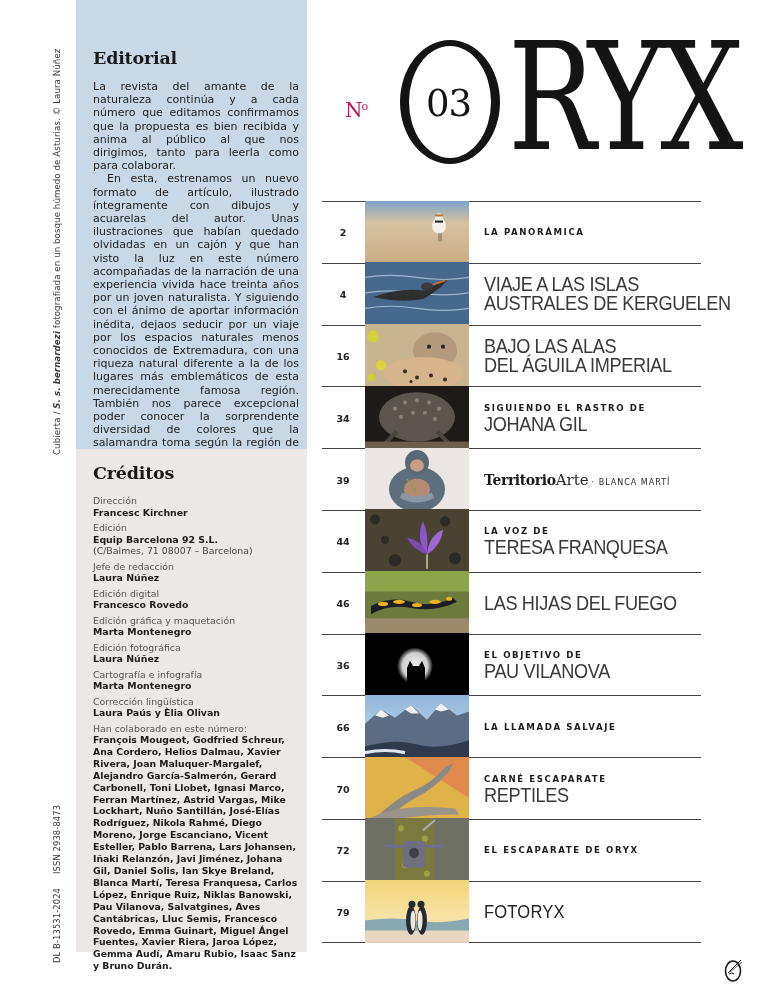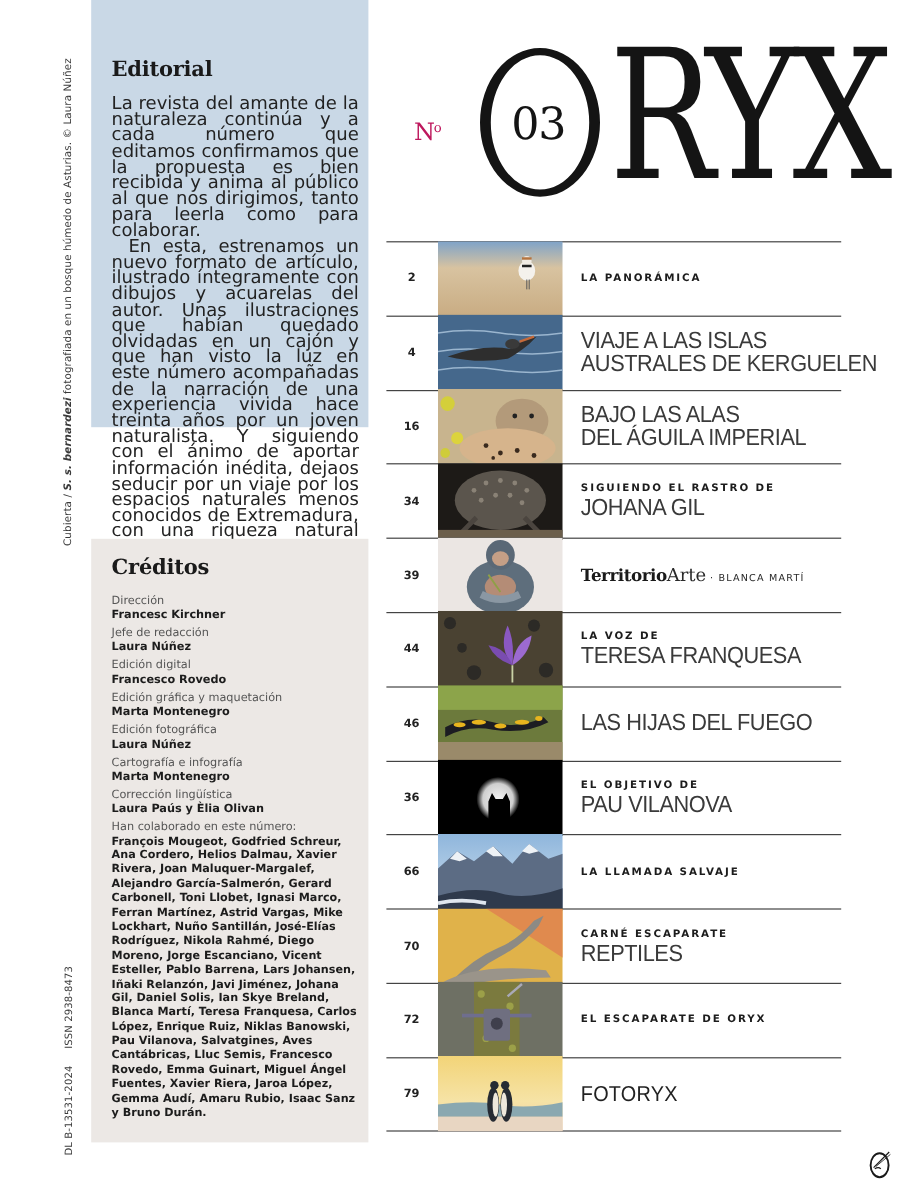--- a/index.html
+++ b/index.html
@@ -10,24 +10,24 @@
   .vcap { position:absolute; left:58px; transform-origin:left top; transform:rotate(-90deg);
           font-family:"DejaVu Sans", sans-serif; font-size:8.6px; color:#3a3a3a; white-space:nowrap; letter-spacing:0.1px; }
   .vcap b { font-weight:bold; }
   .vcap i { font-style:italic; }
   #cover-caption { top:455px; left:52px; }
   #legal { top:963px; left:52px; font-size:8.4px; }
   #legal span + span { margin-left:14px; }
 
   
   .col { position:absolute; left:76px; width:231px; box-sizing:border-box; }
-  #editorial { top:0; height:356px; background:#c9d8e6; padding:48px 8px 0 17px; }
+  #editorial { top:0; height:449px; background:#c9d8e6; padding:48px 8px 0 17px; }
   #credits { top:449px; height:503px; background:#ece8e5; padding:14px 8px 0 17px; }
   .col h2 { font-family:"DejaVu Serif", serif; font-weight:bold; font-size:17.5px; margin:0 0 12px 0; color:#1a1a1a; letter-spacing:-0.2px; }
-  #editorial p { margin:0; font-family:"DejaVu Sans", sans-serif; font-size:15px; line-height:13.2px; text-align:justify; color:#222; }
+  #editorial p { margin:0; font-family:"DejaVu Sans", sans-serif; font-size:11px; line-height:13.2px; text-align:justify; color:#222; }
   #editorial p + p { text-indent:14px; }
 
   .cr { font-family:"DejaVu Sans", sans-serif; font-size:9.4px; line-height:11.5px; margin-bottom:4px; }
   .cr .role { color:#555; }
   .cr .name { color:#1c1c1c; font-weight:bold; }
   .cr .addr { color:#444; }
   #contributors .name { font-size:9.3px; line-height:11.9px; }
 
   
   #masthead { position:absolute; left:340px; top:44px; width:420px; height:130px; }
@@ -74,20 +74,25 @@
   <p>La revista del amante de la naturaleza continúa y a cada número que editamos confirmamos que la propuesta es bien recibida y anima al público al que nos dirigimos, tanto para leerla como para colaborar.</p>
   <p>En esta, estrenamos un nuevo formato de artículo, ilustrado íntegramente con dibujos y acuarelas del autor. Unas ilustraciones que habían quedado olvidadas en un cajón y que han visto la luz en este número acompañadas de la narración de una experiencia vivida hace treinta años por un joven naturalista. Y siguiendo con el ánimo de aportar información inédita, dejaos seducir por un viaje por los espacios naturales menos conocidos de Extremadura, con una riqueza natural diferente a la de los lugares más emblemáticos de esta merecidamente famosa región. También nos parece excepcional poder conocer la sorprendente diversidad de colores que la salamandra toma según la región de la península Ibérica donde vive, magistralmente ilustrada por Toni Llobet, así como la biología, la ecología e, incluso, la mitología de este anfibio.</p>
 </section>
 
 <section id="credits" class="col">
   <h2>Créditos</h2>
   <div id="credit-list">
       <div class="cr">
         <div class="role">Dirección</div>
            <div class="name">Francesc Kirchner</div>
+      </div>
+      <div class="cr">
+        <div class="role">Edición</div>
+           <div class="name">Equip Barcelona 92 S.L.</div>
+        <div class="addr">(C/Balmes, 71 08007 – Barcelona)</div>
       </div>
       <div class="cr">
         <div class="role">Jefe de redacción</div>
            <div class="name">Laura Núñez</div>
       </div>
       <div class="cr">
         <div class="role">Edición digital</div>
            <div class="name">Francesco Rovedo</div>
       </div>
       <div class="cr">

